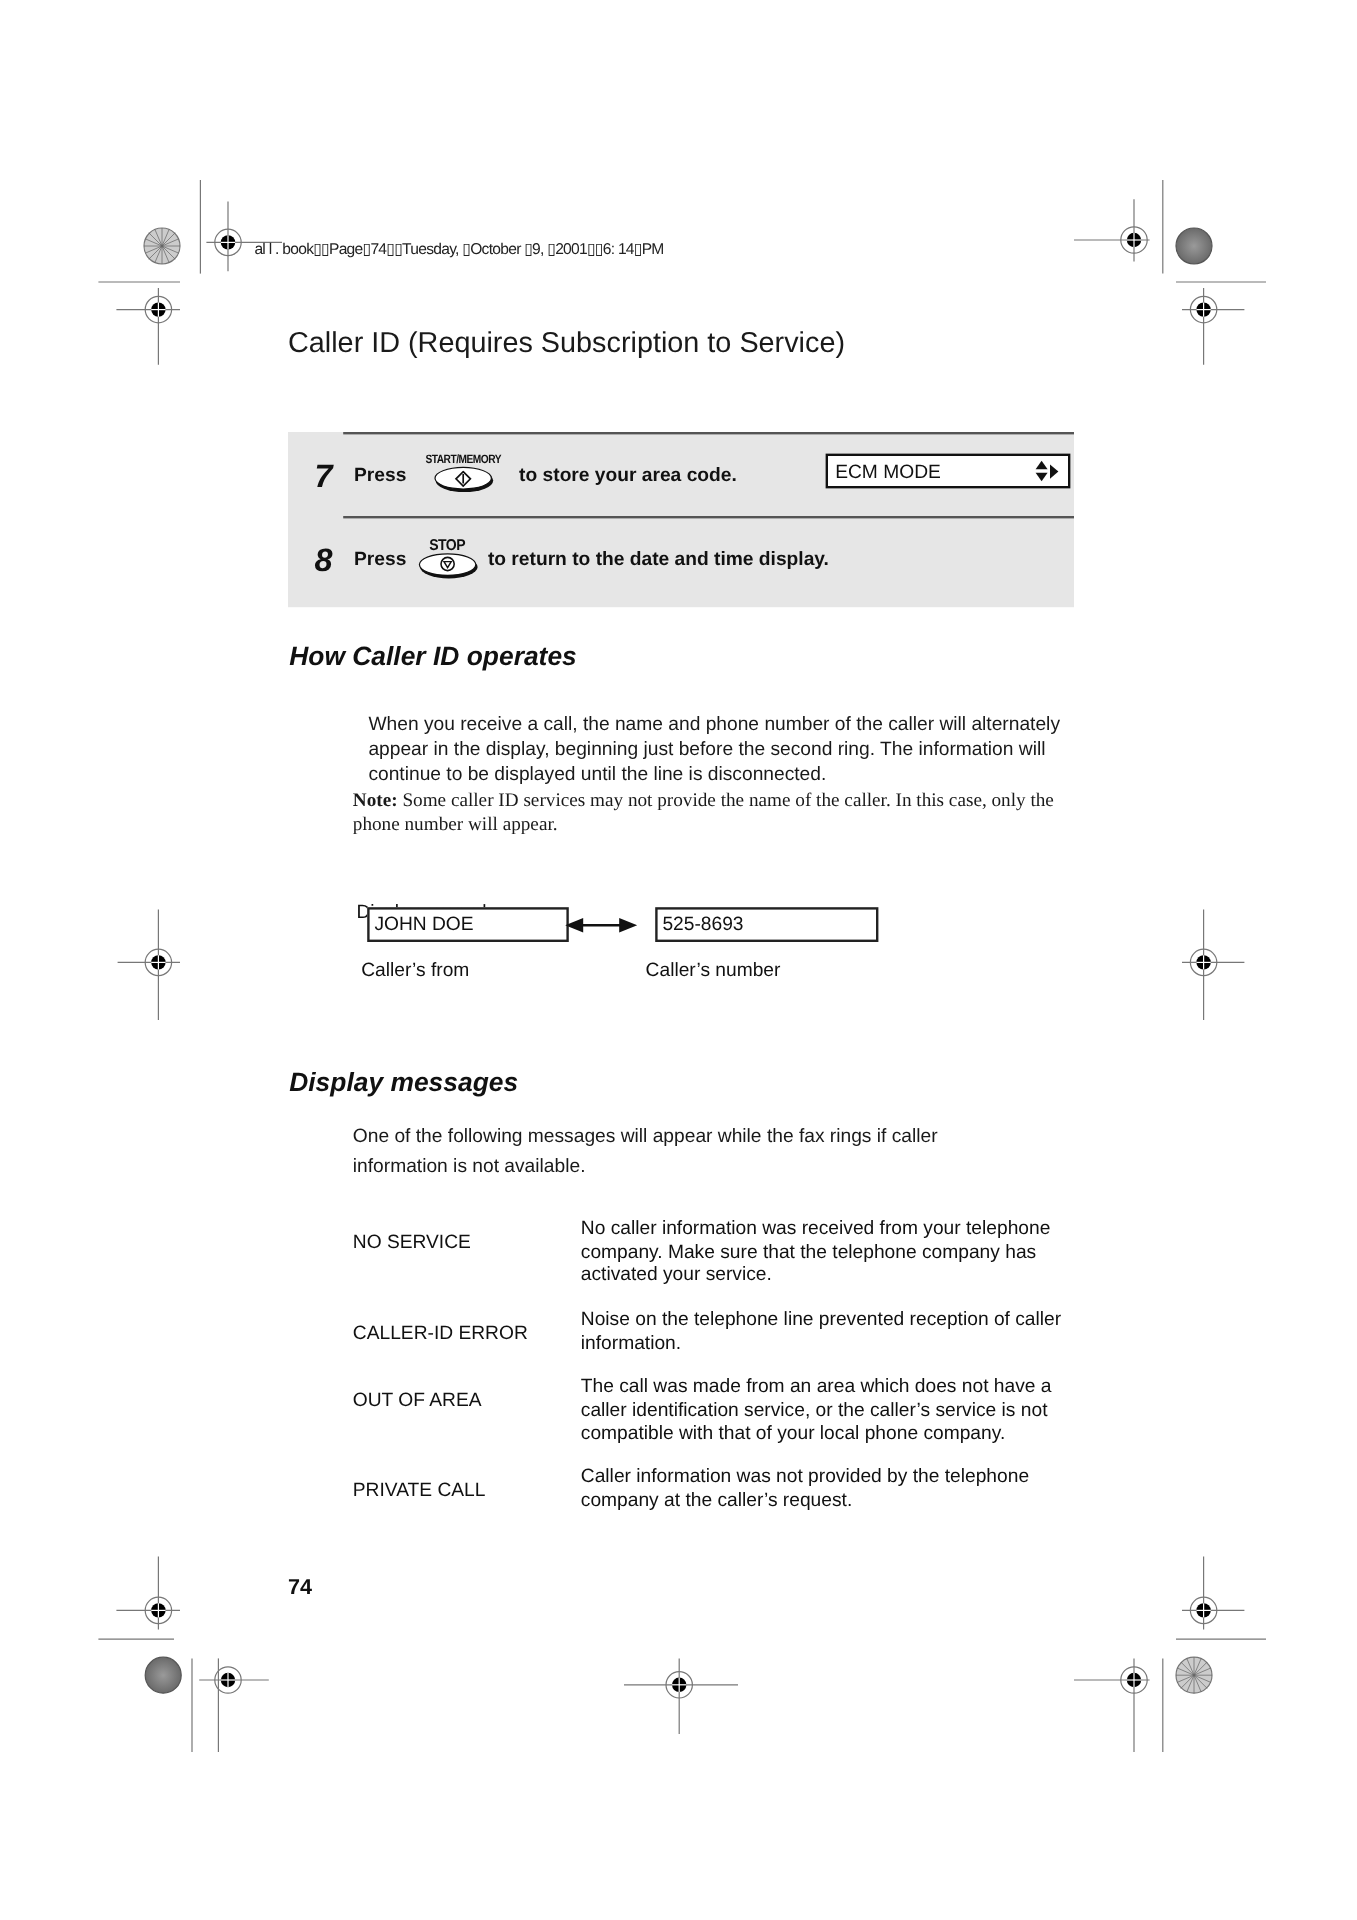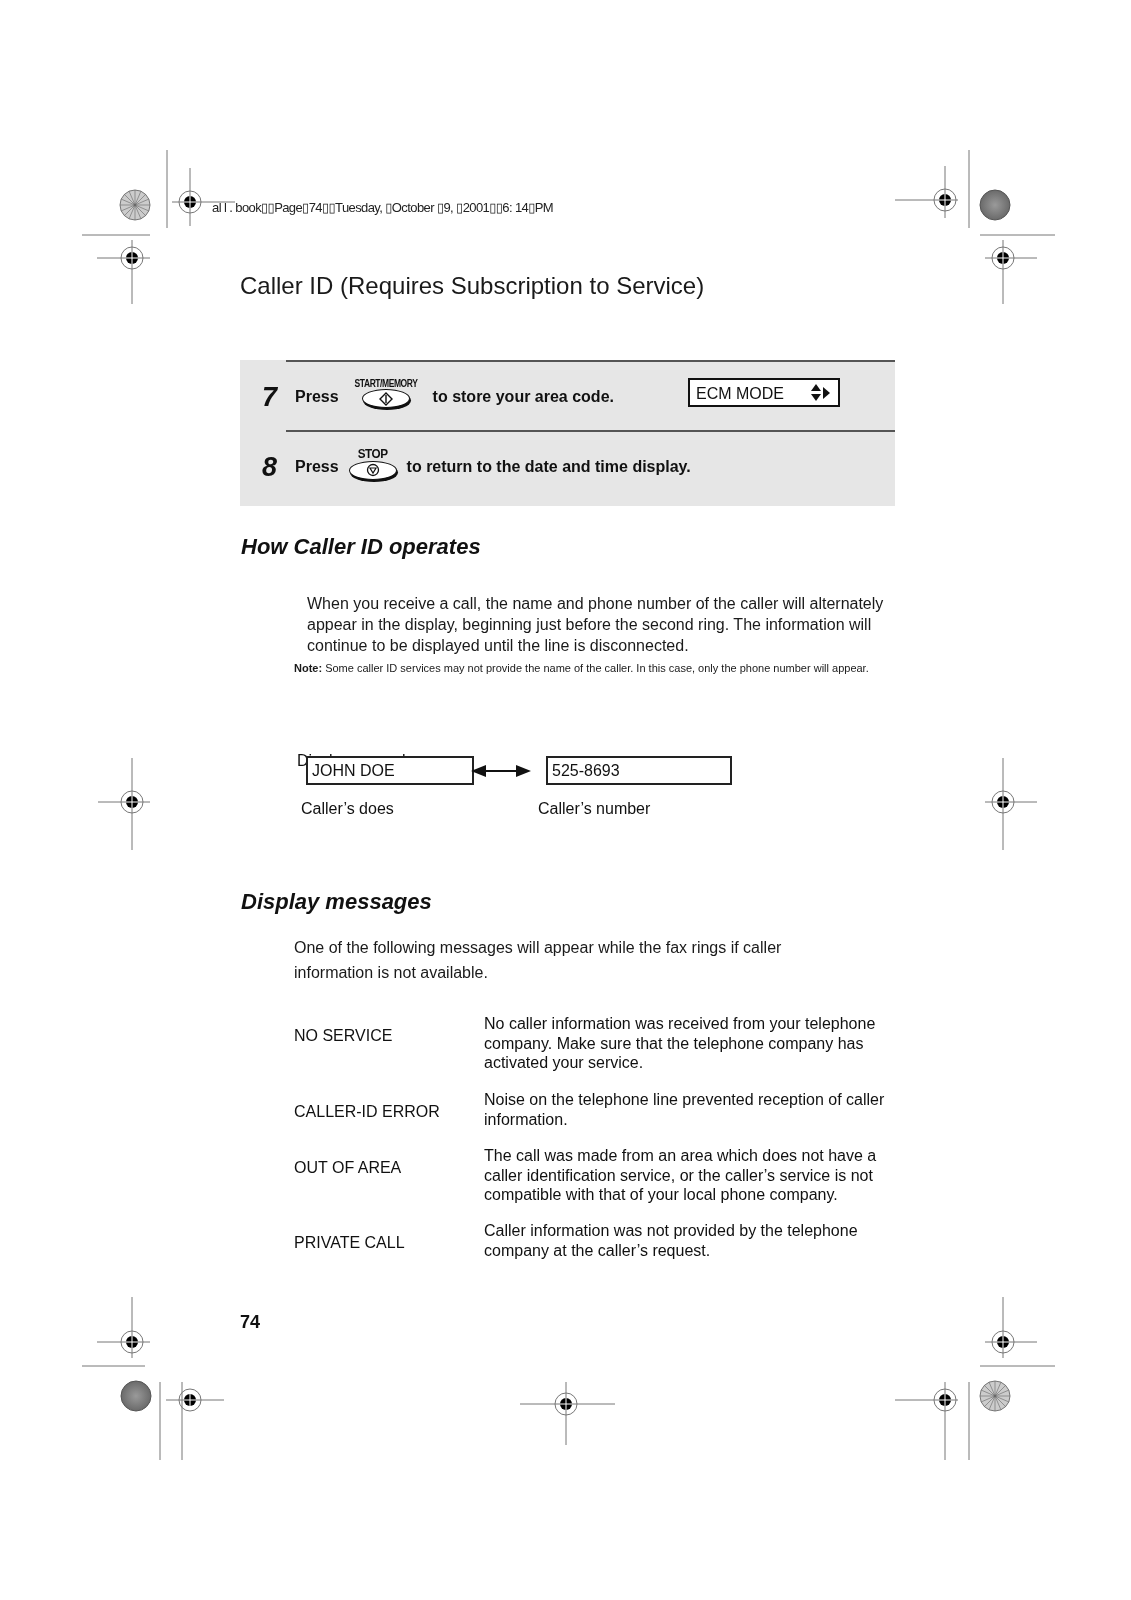--- a/index.html
+++ b/index.html
@@ -12,27 +12,27 @@
   .steps-box { left: 240px; top: 360px; width: 655px; height: 146px; background: #e6e6e6; }
   .rule { position: absolute; left: 46px; right: 0; height: 2px; background: #555; }
   .step { position: absolute; left: 0; display: flex; align-items: center; height: 40px; }
   .step-num { position: absolute; left: 22px; font-size: 27px; font-weight: bold; font-style: italic; }
   .step-text { position: absolute; left: 55px; font-size: 16px; font-weight: bold; white-space: nowrap; display: flex; align-items: center; }
   .key { display: inline-flex; flex-direction: column; align-items: center; margin: 0 10px; position: relative; top: -4px; }
   .key-label { font-size: 10px; font-weight: bold; letter-spacing: -0.5px; line-height: 11px; transform: scaleX(0.85); }
   .key-label.stop { font-size: 13px; line-height: 14px; transform: scaleX(0.9); }
   .key-btn { width: 46px; height: 17px; border: 1.5px solid #111; border-radius: 50%; background: #fff; display: flex; align-items: center; justify-content: center; box-shadow: 1px 2px 0 #111; }
 
-  .lcd-ecm { left: 688px; top: 378px; width: 152px; height: 29px; border: 2px solid #111; background: #fff; box-sizing: border-box; }
+  .lcd-ecm { left: 688px; top: 378px; width: 204px; height: 29px; border: 2px solid #111; background: #fff; box-sizing: border-box; }
   .lcd-ecm .lcd-text { position: absolute; left: 6px; top: 5px; font-size: 16px; }
   .lcd-ecm .arrows { position: absolute; right: 6px; top: 3px; }
 
   h2.sec { position: absolute; margin: 0; font-size: 22px; font-weight: bold; font-style: italic; color: #111; }
   .body-p { position: absolute; left: 294px; width: 590px; font-size: 16px; line-height: 21px; color: #1a1a1a; }
-  .note-p { position: absolute; left: 294px; width: 590px; font-size: 11px; line-height: 20px; color: #1a1a1a; }
+  .note-p { position: absolute; left: 294px; width: 590px; font-size: 16px; line-height: 20px; color: #1a1a1a; font-family: Liberation Serif, serif; }
   .note-p b { font-weight: bold; }
 
   .disp-box { position: absolute; height: 29px; border: 2px solid #222; box-sizing: border-box; background: #fff; font-size: 16px; padding: 4px 0 0 4px; margin-left: 10px; }
   .msg-row { position: absolute; left: 294px; width: 600px; font-size: 16px; line-height: 19.5px; }
   .msg-code { position: absolute; left: 0; top: 12px; white-space: nowrap; }
   .msg-desc { position: absolute; left: 190px; top: 0; width: 420px; }
   .page-num { left: 240px; top: 1312px; font-size: 18px; font-weight: bold; }
 
   .reg { position: absolute; }
 </style>
@@ -187,21 +187,21 @@
 <p class="note-p" style="top:658px; margin:0;"><b>Note:</b><span> Some caller ID services may not provide the name of the caller. In this case, only the phone number will appear.</span></p>
 
 <div class="abs" style="left:297px; top:752px; font-size:16px;">Display example</div>
 <div class="disp-box" style="left:296px; top:756px; width:168px;">JOHN DOE</div>
 <svg class="abs" style="left:470px; top:762px;" width="62" height="18" viewBox="0 0 62 18">
   <path d="M1 9 L16 3 L16 15 Z" fill="#111"></path>
   <line x1="14" y1="9" x2="48" y2="9" stroke="#111" stroke-width="2"></line>
   <path d="M61 9 L46 3 L46 15 Z" fill="#111"></path>
 </svg>
 <div class="disp-box" style="left:536px; top:756px; width:186px;">525-8693</div>
-<div class="abs" style="left:301px; top:800px; font-size:16px;">Caller’s does</div>
+<div class="abs" style="left:301px; top:800px; font-size:16px;">Caller’s from</div>
 <div class="abs" style="left:538px; top:800px; font-size:16px;">Caller’s number</div>
 
 <h2 class="sec" style="left:241px; top:889px;">Display messages</h2>
 <p class="body-p" style="top:935px; margin:0; line-height:25px; width:540px;">One of the following messages will appear while the fax rings if caller information is not available.</p>
 
 <div class="msg-row" style="top:1014px;">
   <span class="msg-code">NO SERVICE</span>
   <span class="msg-desc">No caller information was received from your telephone company. Make sure that the telephone company has activated your service.</span>
 </div>
 <div class="msg-row" style="top:1090px;">

